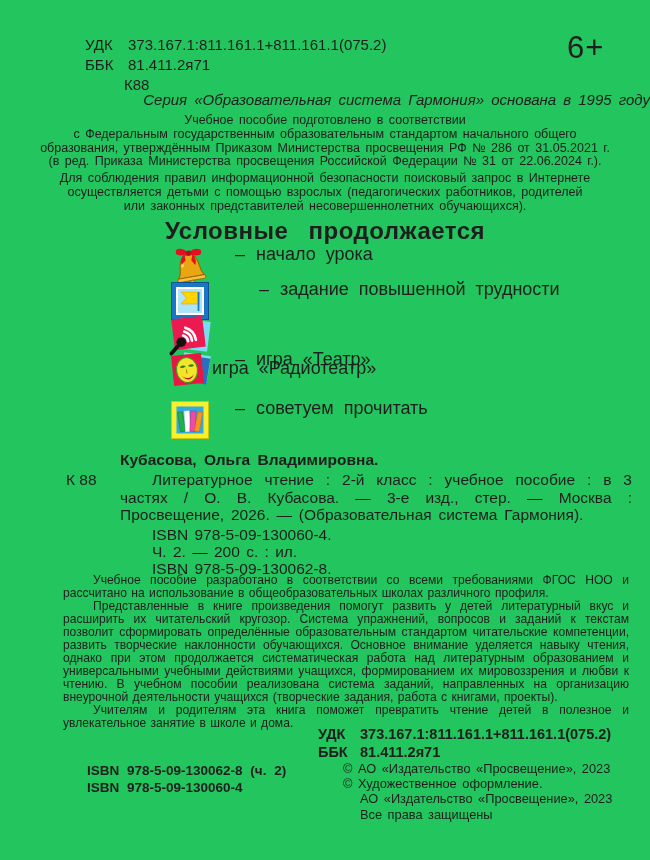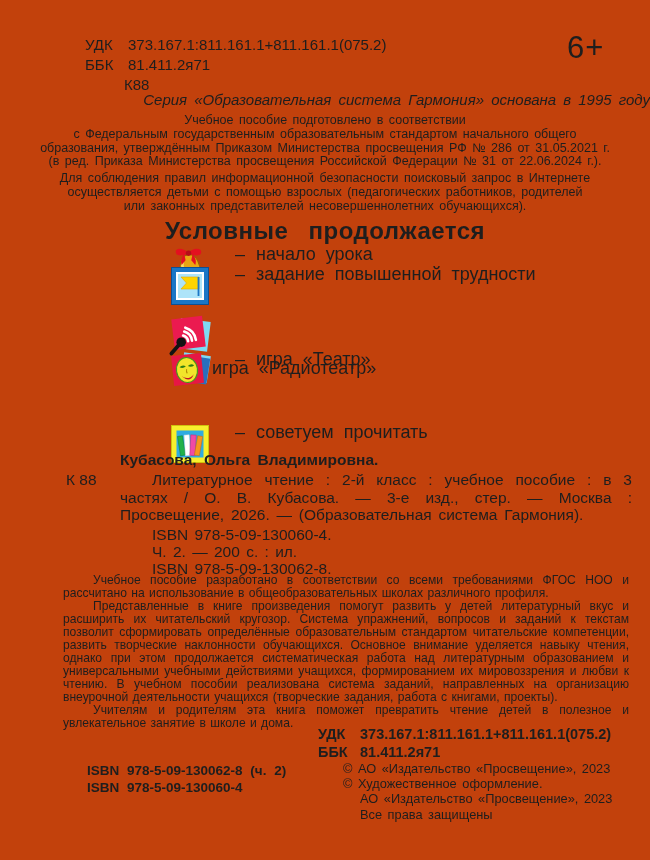--- a/index.html
+++ b/index.html
@@ -1,17 +1,17 @@
 <!DOCTYPE html>
 <html><head>
 <meta charset="utf-8">
 <style>
   html,body{margin:0;padding:0;background:#ffffff;}
   .page{
-    position:relative;width:650px;height:860px;background:#c2410c;overflow:hidden;
+    position:relative;width:650px;height:860px;background:#22c55e;overflow:hidden;
     font-family:"Liberation Sans", sans-serif;color:#1e1e1e;
   }
   .row{position:absolute;font-size:15px;}
   .row .lbl{display:inline-block;width:43px;}
   #udk-row{left:85px;top:36px;}
   #bbk-row{left:85px;top:56px;}
   #k-code{left:124px;top:76px;font-size:15px;}
   #age-rating{position:absolute;left:567px;top:30px;font-size:31px;letter-spacing:1px;}
   #series-note{position:absolute;left:0;right:0;top:91px;text-align:right;font-style:italic;
     font-size:15px;word-spacing:3px;}
@@ -19,22 +19,22 @@
     line-height:13.8px;word-spacing:2px;}
   .centered-note div{white-space:nowrap;}
   #standard-note{top:114px;}
   #safety-note{top:172px;}
   #legend-title{position:absolute;left:0;right:0;top:217px;text-align:center;
     font-size:24px;font-weight:bold;word-spacing:13px;letter-spacing:0.5px;}
   .legend-row{position:absolute;left:168px;height:38px;display:flex;align-items:flex-start;}
   .icon-box{width:44px;height:44px;display:flex;align-items:center;justify-content:center;flex:0 0 44px;}
   .legend-text{margin-left:23px;font-size:18px;word-spacing:5px;white-space:nowrap;}
   .legend-text .dash{margin-right:11px;}
-  #legend-row-0{top:244px;} #legend-row-1{top:264px;} #legend-row-2{top:314px;flex-direction:column;}
-  #legend-row-3{top:349px;} #legend-row-4{top:384px;} #legend-row-5{top:422px;}
+  #legend-row-0{top:244px;} #legend-row-1{top:279px;gap:24px;} #legend-row-2{top:314px;flex-direction:column;}
+  #legend-row-3{top:349px;} #legend-row-4{top:384px;} #legend-row-5{top:398px;}
   #catalog-author{position:absolute;left:120px;top:451px;font-size:15.5px;font-weight:bold;word-spacing:3px;}
   #catalog-code{position:absolute;left:66px;top:471px;font-size:15.5px;}
   #catalog-description{position:absolute;left:120px;top:471px;width:512px;text-align:justify;
     text-indent:32px;font-size:15.5px;line-height:17.6px;word-spacing:2.5px;}
   .catalog-line{position:absolute;left:152px;font-size:15.5px;word-spacing:2px;}
   #catalog-isbn-edition{top:526px;}
   #catalog-part-info{top:543px;}
   #catalog-isbn-part{top:560px;}
   #annotation{position:absolute;left:63px;top:574px;width:566px;text-align:justify;
     font-size:12.1px;line-height:13px;word-spacing:1px;}

